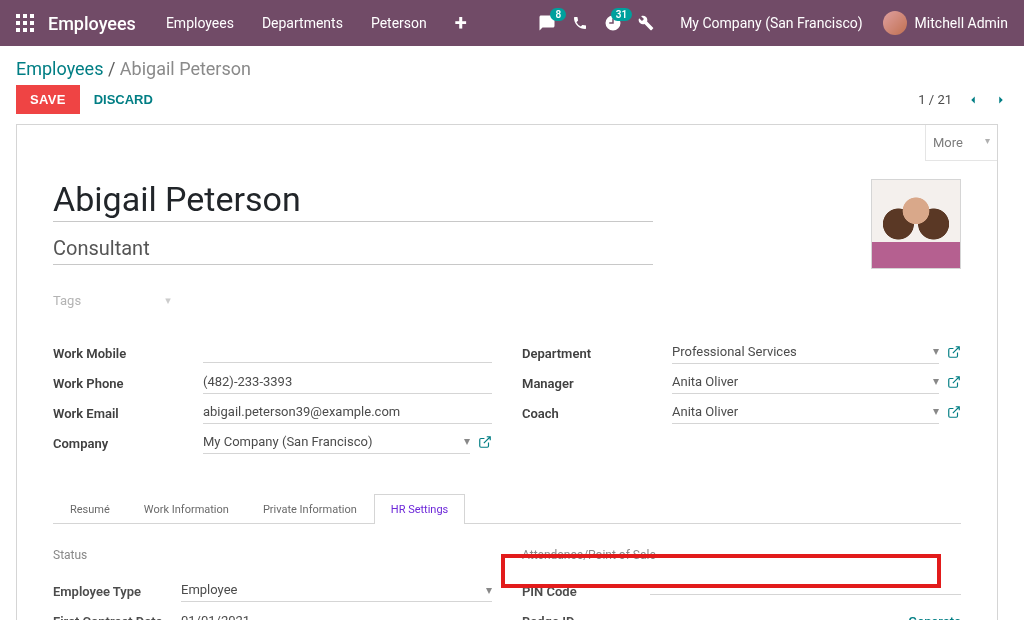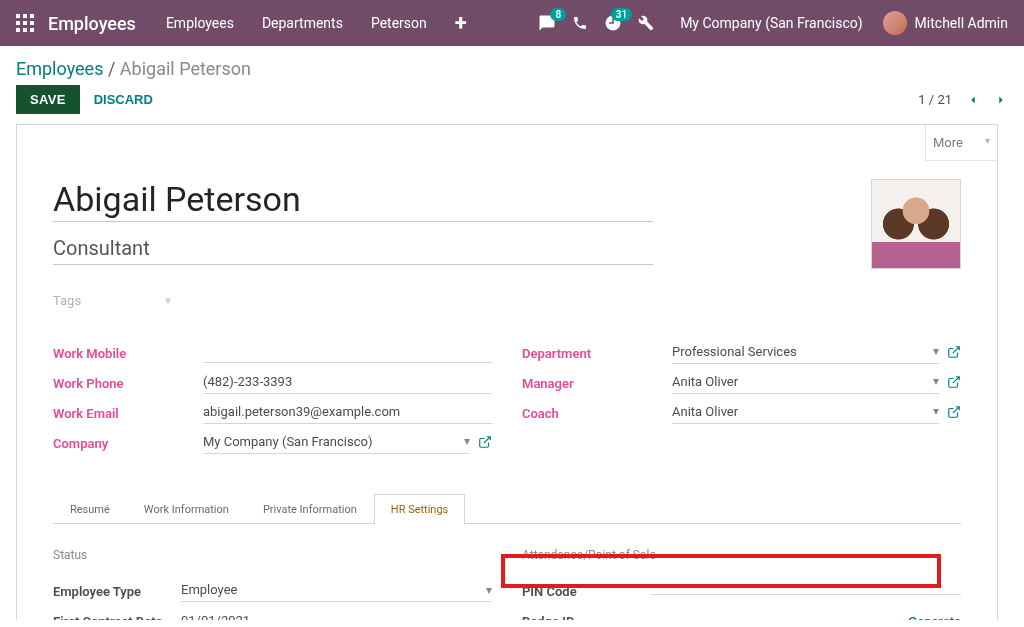--- a/index.html
+++ b/index.html
@@ -17,21 +17,21 @@
     .company-select { font-size: 14px; margin-left: 10px; margin-right: 20px; cursor: pointer; }
     .user-area { display: flex; align-items: center; gap: 8px; cursor: pointer; font-size: 14px; }
     .avatar-circle { width: 24px; height: 24px; border-radius: 50%; background: linear-gradient(135deg,#e0a0a0,#c07050); display:inline-block; }
 
     .subhead { padding: 12px 16px 0; display: flex; flex-direction: column; }
     .breadcrumb { font-size: 18px; color: #5f5f5f; margin-bottom: 6px; }
     .breadcrumb a { color: #017e84; text-decoration: none; }
     .breadcrumb .current { color: #8a8a8a; }
     .controls-row { display: flex; align-items: center; justify-content: space-between; padding-bottom: 10px; }
     .btn-group { display: flex; align-items: center; gap: 14px; }
-    .btn-save { background: #14532d; color: #fff; border: none; padding: 7px 14px; font-size: 13px; font-weight: 600; letter-spacing: 0.3px; cursor: pointer; }
+    .btn-save { background: #ef4444; color: #fff; border: none; padding: 7px 14px; font-size: 13px; font-weight: 600; letter-spacing: 0.3px; cursor: pointer; }
     .btn-discard { background: transparent; border: none; color: #017e84; font-size: 13px; font-weight: 600; cursor: pointer; }
     .pager { display: flex; align-items: center; gap: 14px; font-size: 13px; color: #4c4c4c; }
     .pager-arrow { color: #017e84; cursor: pointer; width: 14px; height: 14px; }
 
     .scroll-area { position: relative; height: calc(627px - 46px - 85px); overflow-y: scroll; padding-right: 10px;}
 
     .form-sheet { margin: 0 16px 20px; border: 1px solid #d5d5d5; background: #fff; position: relative; }
     .more-bar { position: absolute; right: 0; top: 0; padding: 10px 7px; color: #7c7c7c; font-size: 13px; cursor: pointer; display: flex; align-items: flex-start; gap: 22px; border-left: 1px solid #e5e5e5; border-bottom: 1px solid #e5e5e5;}
     .caret-muted { color: #b0b0b0; font-size: 10px; }
 
@@ -47,30 +47,30 @@
       linear-gradient(to top, #b56090 0%, #b56090 30%, transparent 30%),
       #f4f0ed;
       border: 1px solid #d5d5d5;}
 
     .tags-field { color: #b3b3b3; font-size: 13px; margin-top: 28px; display: flex; align-items: center; gap: 84px; }
     .tags-caret { color: #ccc; font-size: 11px; }
 
     .field-grid { display: flex; gap: 30px; margin-top: 30px; }
     .field-col { flex: 1; }
     .field-row { display: flex; align-items: center; min-height: 30px; font-size: 13px; }
-    .field-label { width: 150px; font-weight: 600; color: #ec4899; }
+    .field-label { width: 150px; font-weight: 600; color: #404040; }
     .field-value { flex: 1; border-bottom: 1px solid #d5d5d5; padding: 2px 0 4px; color: #4c4c4c; display: flex; align-items: flex-start; }
     .field-value.empty { min-height: 20px; }
     .value-text { flex: 1; }
     .dd-caret { color: #888; font-size: 12px; margin-left: 6px; }
     .ext-link { color: #017e84; margin-left: 8px; cursor: pointer; }
 
     .tabs { display: flex; margin-top: 36px; border-bottom: 1px solid #d5d5d5; }
     .tab { padding: 8px 16px; font-size: 11px; color: #6a6a6a; cursor: pointer; border: 1px solid transparent; border-bottom: none; margin-bottom: -1px; }
-    .tab.active { color: #a16207; border-color: #d5d5d5; background: #fff; }
+    .tab.active { color: #6d28d9; border-color: #d5d5d5; background: #fff; }
 
     .tab-content { padding-top: 24px; display: flex; gap: 30px; }
     .section-col { flex: 1; }
     .section-label { font-size: 12px; color: #888; margin-bottom: 14px; }
     .field-row2 { display: flex; align-items: center; min-height: 30px; font-size: 13px; }
     .field-label2 { width: 128px; font-weight: 600; color: #4c4c4c; }
     .field-value2 { flex: 1; padding: 2px 0 4px; display: flex; align-items: center; }
     .underline { border-bottom: 1px solid #d5d5d5; }
     .generate { color: #017e84; font-size: 13px; margin-left: 12px; cursor: pointer; font-weight: 500; }
 

